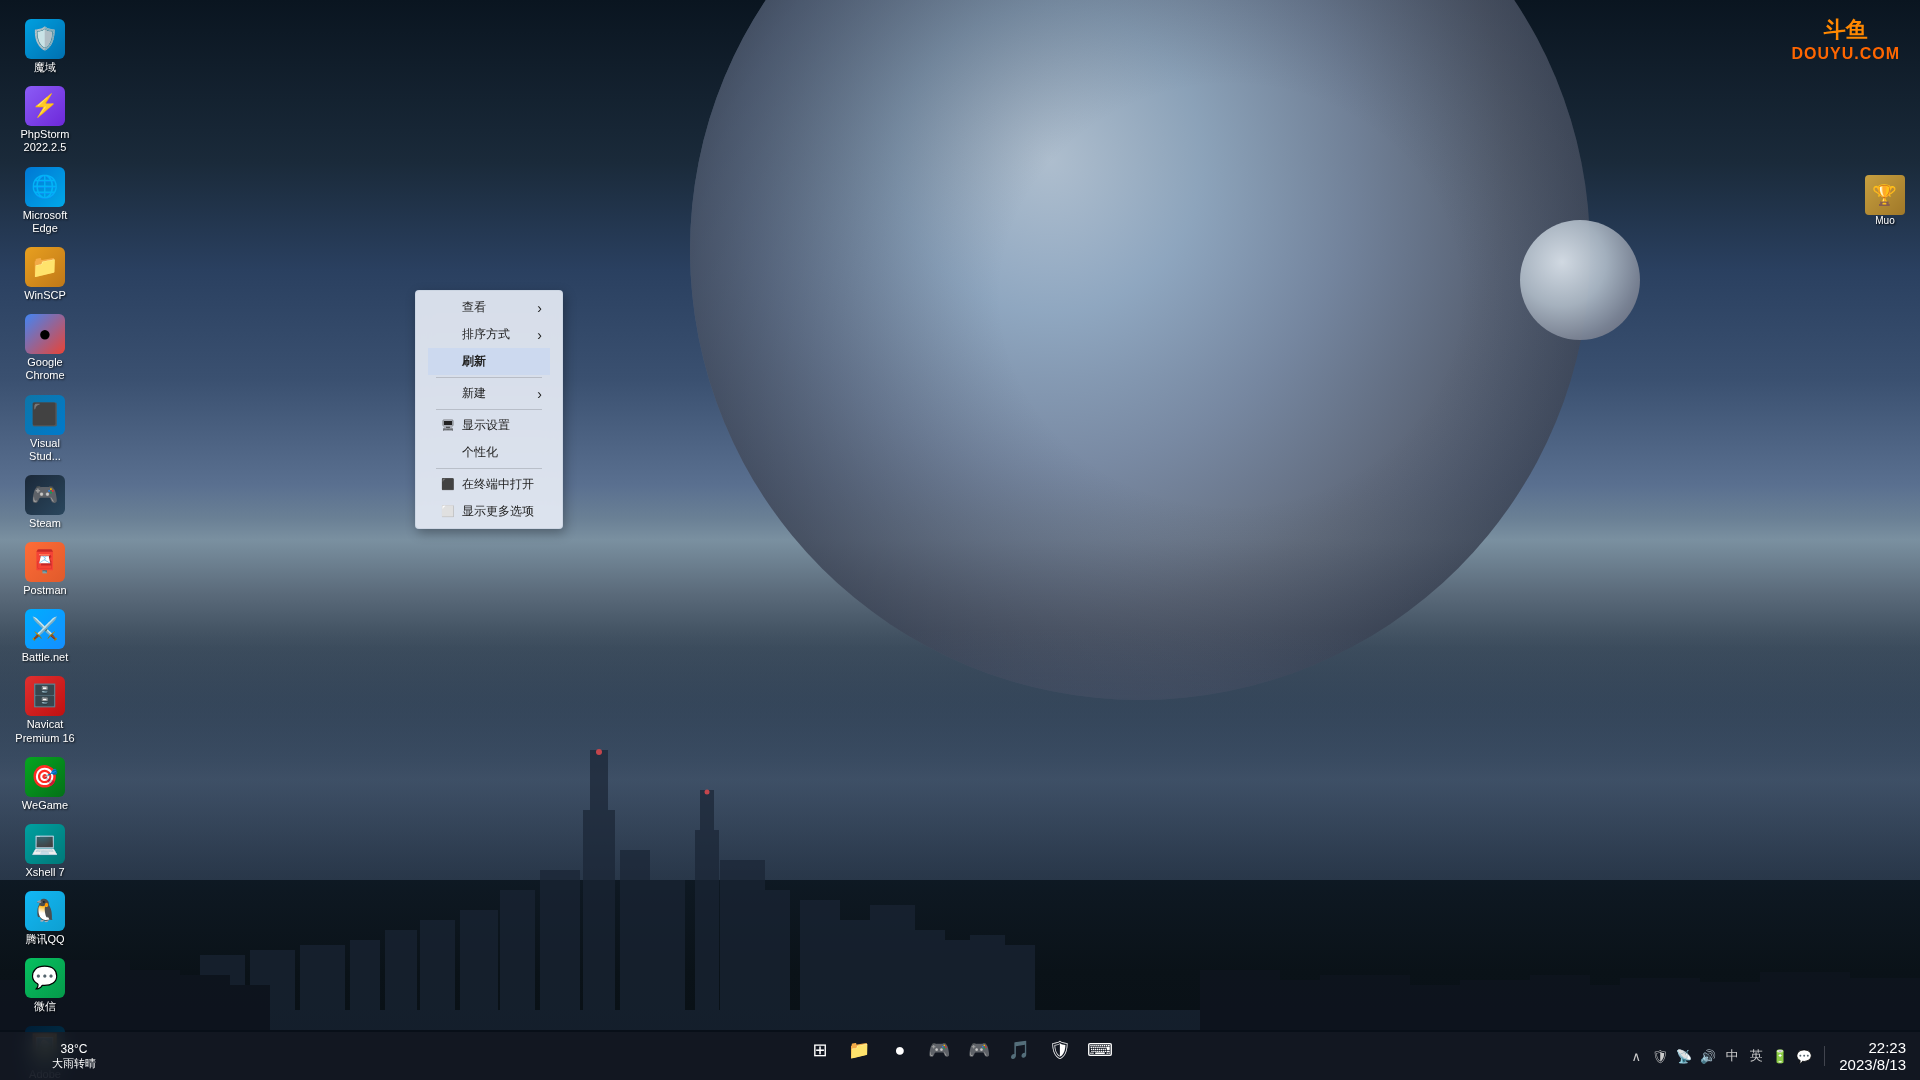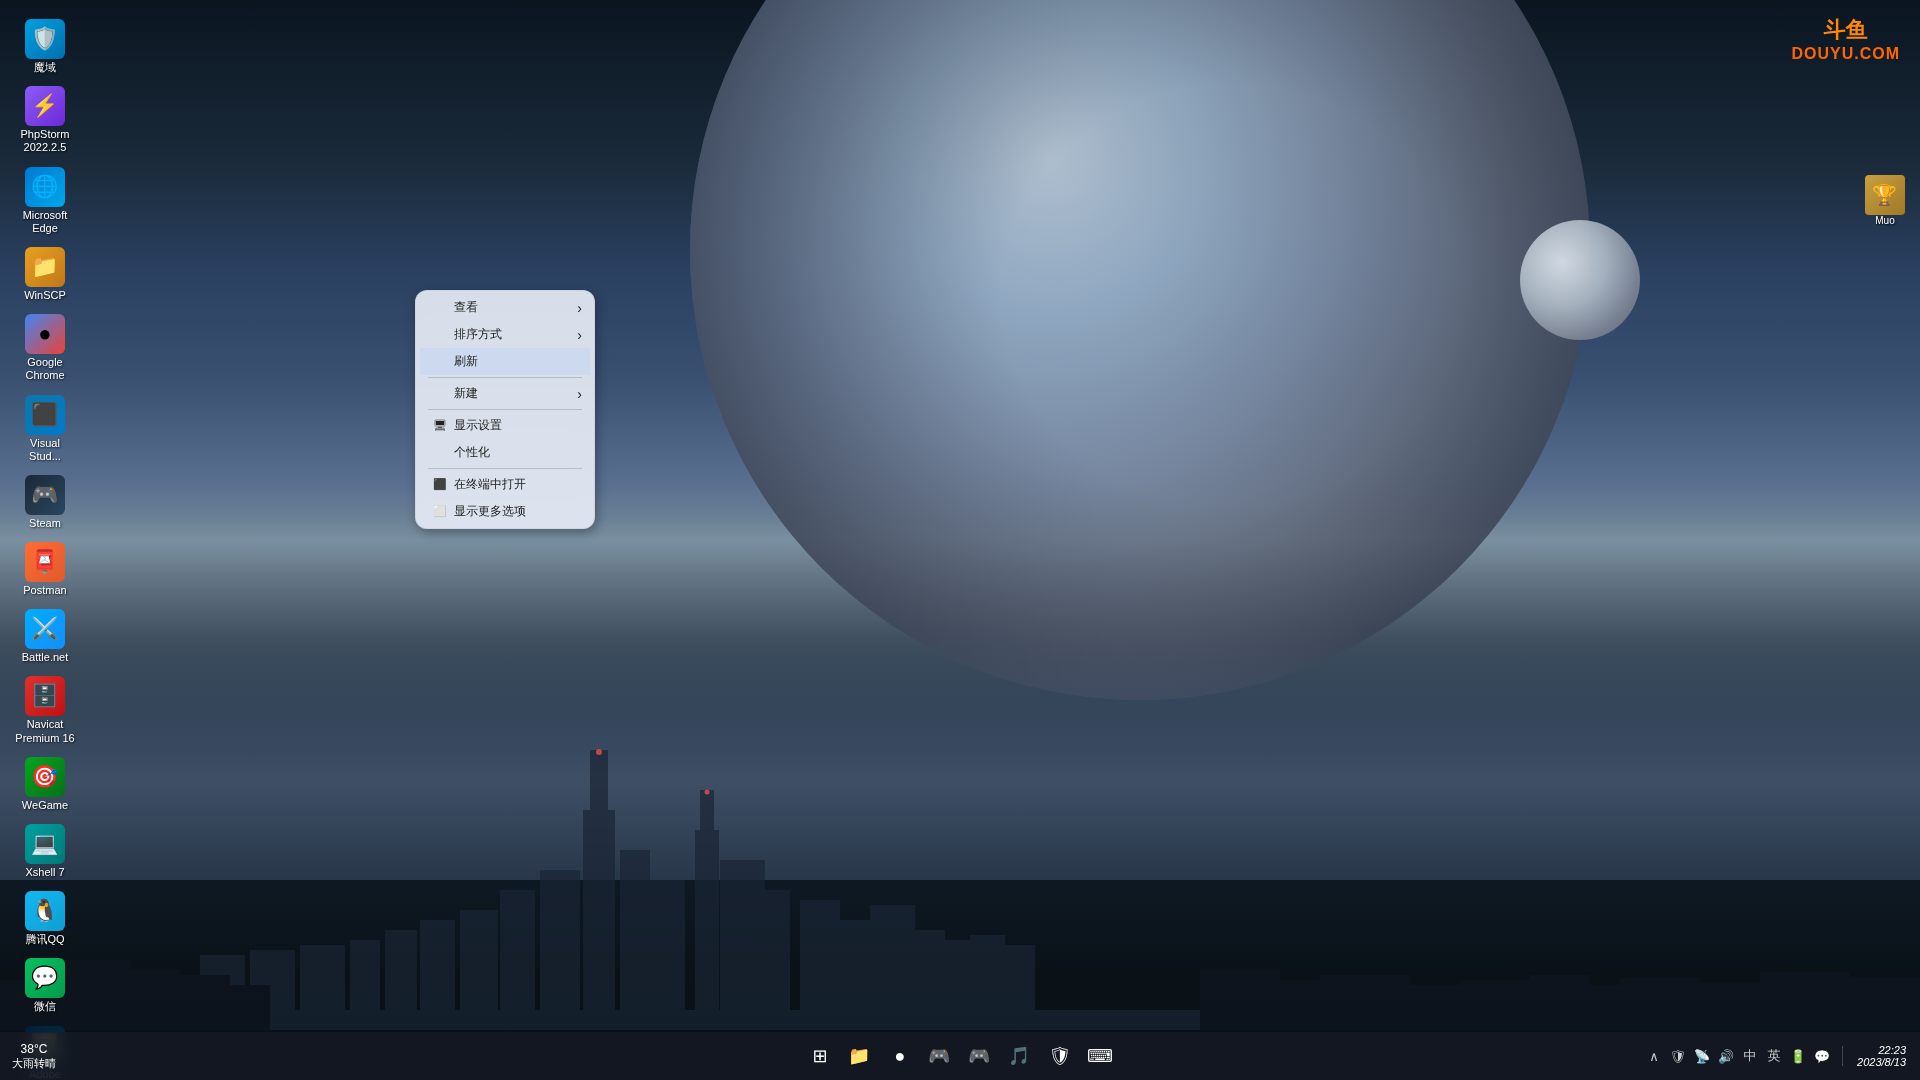--- a/index.html
+++ b/index.html
@@ -118,22 +118,22 @@
     
     .taskbar {
       position: absolute;
       bottom: 0;
       left: 0;
       right: 0;
       height: 48px;
       background: rgba(20, 25, 35, 0.85);
       backdrop-filter: blur(10px);
       display: flex;
-      align-items: center;
       z-index: 100;
+      padding-left: 40px;
     }
 
     
     .desktop-icons {
       position: absolute;
       top: 10px;
       left: 0;
       width: 90px;
       display: flex;
       flex-direction: column;
@@ -170,28 +170,28 @@
       text-shadow: 1px 1px 2px rgba(0,0,0,0.8);
       line-height: 1.2;
       word-break: break-word;
     }
 
     
     .context-menu {
       position: absolute;
       top: 290px;
       left: 415px;
-      width: 180px;
+      width: 148px;
       background: rgba(230, 235, 245, 0.92);
       backdrop-filter: blur(8px);
       border: 1px solid rgba(200, 210, 225, 0.8);
-      border-radius: 12px;
+      border-radius: 4px;
       box-shadow: 2px 4px 12px rgba(0,0,0,0.3);
       z-index: 200;
-      padding: 3px 4px;
+      padding: 3px 12px;
     }
 
     .context-menu-item {
       display: flex;
       align-items: center;
       padding: 5px 12px;
       font-size: 12px;
       color: #222;
       cursor: pointer;
       position: relative;
@@ -216,20 +216,21 @@
     }
 
     .context-menu-separator {
       height: 1px;
       background: rgba(0,0,0,0.15);
       margin: 2px 8px;
     }
 
     .context-menu-item.active-item {
       background: rgba(200, 215, 240, 0.8);
+      font-weight: bold;
     }
 
     
     .taskbar-left {
       display: flex;
       align-items: center;
       padding-left: 8px;
       gap: 2px;
       flex: 1;
     }
@@ -288,24 +289,23 @@
       display: flex;
       align-items: center;
       justify-content: center;
       font-size: 13px;
       cursor: pointer;
       color: #ccc;
     }
 
     .clock {
       color: #fff;
-      font-size: 11px;
+      font-size: 15px;
       text-align: right;
       padding: 0 4px;
-      font-style: italic;
     }
 
     
     .douyu-logo {
       position: absolute;
       top: 15px;
       right: 20px;
       color: #ff6600;
       font-size: 13px;
       font-weight: bold;

